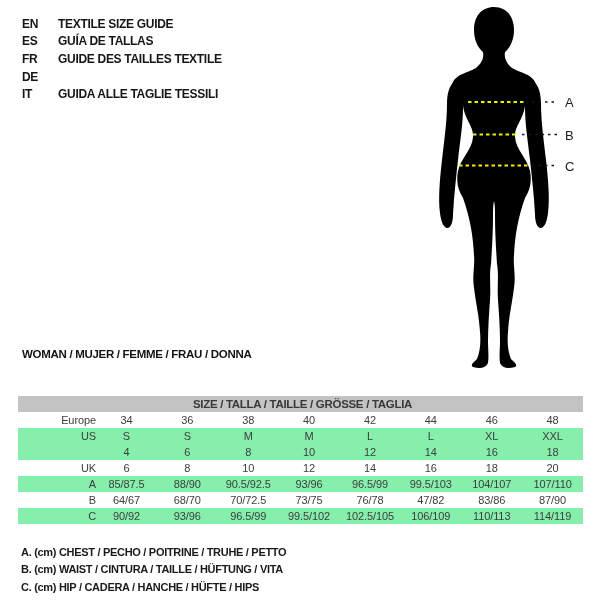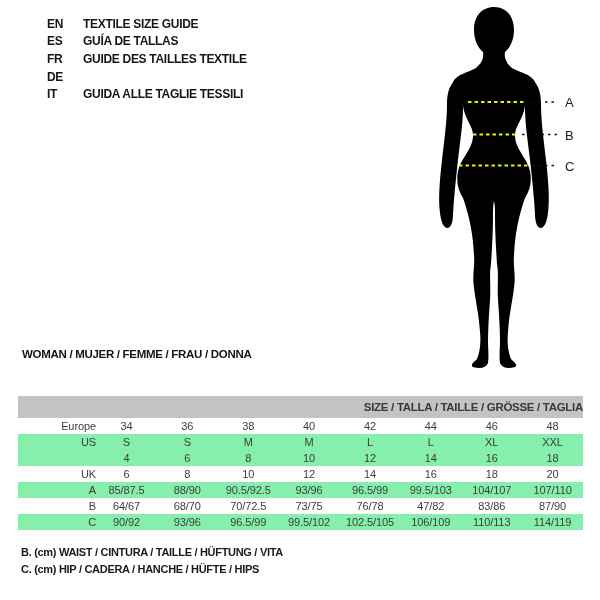--- a/index.html
+++ b/index.html
@@ -4,21 +4,21 @@
 <style>
   html,body { margin:0; padding:0; }
   body {
     width:600px; height:600px; background:#ffffff;
     font-family:"Liberation Sans", sans-serif;
     -webkit-font-smoothing:antialiased;
   }
   .canvas { position:relative; width:600px; height:600px; overflow:hidden; background:#fff; }
 
   
-  .lang-block { position:absolute; left:22px; top:15px;margin-left:25px; }
+  .lang-block { position:absolute; left:22px; top:15px; }
   .lang-row { display:flex; height:17.6px; align-items:center; }
   .lang-code, .lang-label {
     font-weight:bold; font-size:12px; letter-spacing:-0.3px; color:#161616; white-space:nowrap;
   }
   .lang-code { width:36px; flex:0 0 36px; }
 
   
   .figure { position:absolute; left:410px; top:0; width:190px; height:380px; }
   .figure text { font-size:13px; fill:#1c1c1c; font-family:"Liberation Sans", sans-serif; }
 
@@ -28,22 +28,22 @@
     font-size:11.5px; font-weight:bold; letter-spacing:-0.3px; color:#131313; white-space:nowrap;
   }
 
   
   .size-table {
     position:absolute; left:18px; top:396px; width:565px;
     border-collapse:collapse; table-layout:fixed;
     font-size:11px; color:#3d3d3d; letter-spacing:-0.1px;
   }
   .size-table th {
-    background:#c3c3c3; text-align:right; font-weight:bold; font-size:11.5px;
-    color:#383838; height:22px; padding:0 0 0 4px; letter-spacing:-0.3px;margin-left:8px;
+    background:#c3c3c3; text-align:center; font-weight:bold; font-size:11.5px;
+    color:#383838; height:16px; padding:0 0 0 4px; letter-spacing:-0.3px;margin-left:8px;
   }
   .size-table td { height:16px; line-height:16px; padding:0; text-align:center; font-weight:normal; }
   .size-table td.row-label { text-align:right; padding-left:4px; }
   .size-table tr.shaded td { background:#86efac; }
 
   
   .legend-block { position:absolute; left:21px; top:544px; }
   .legend-line {
     font-size:11px; font-weight:bold; letter-spacing:-0.3px;
     color:#1a1a1a; line-height:17.4px; white-space:nowrap;
@@ -242,17 +242,18 @@
         <td>99.5/102</td>
         <td>102.5/105</td>
         <td>106/109</td>
         <td>110/113</td>
         <td>114/119</td>
       </tr>
     </tbody>
   </table>
 
   <div class="legend-block">
+    <div class="legend-line">A. (cm) CHEST / PECHO / POITRINE / TRUHE / PETTO</div>
     <div class="legend-line">B. (cm) WAIST / CINTURA / TAILLE / HÜFTUNG / VITA</div>
     <div class="legend-line">C. (cm) HIP / CADERA / HANCHE / HÜFTE / HIPS</div>
   </div>
 
 </div>
 
 </body></html>

